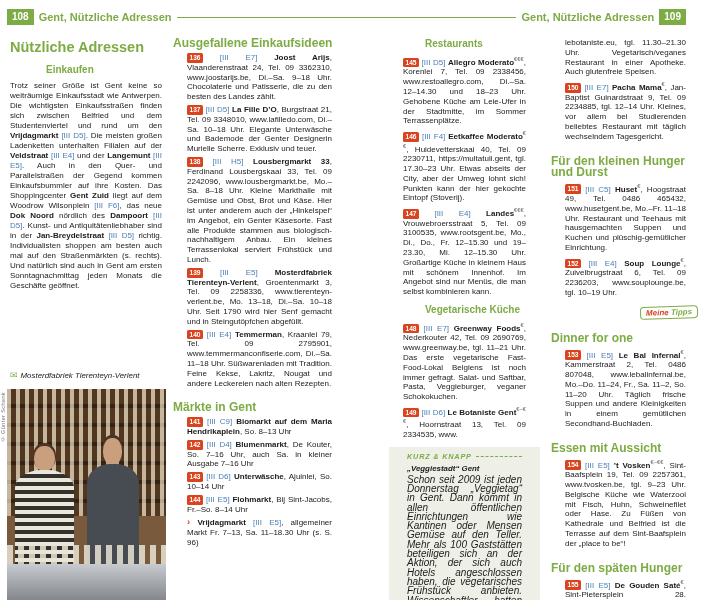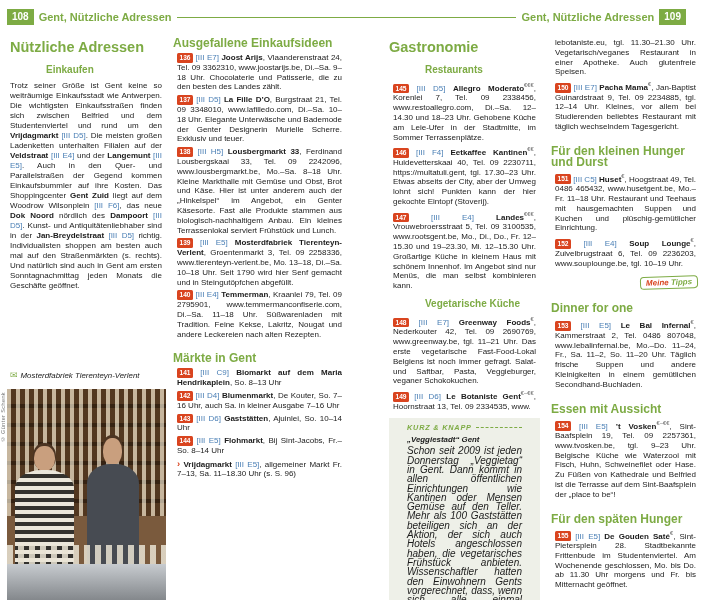--- a/index.html
+++ b/index.html
@@ -19,21 +19,21 @@
   .col3{left:389px;width:151px;}
   .col4{left:551px;width:149px;}
 
   .page-title{color:var(--green,#7dab44);font-size:14.5px;font-weight:bold;margin:1px 0 9px;}
   .sec-head{color:var(--green,#7dab44);font-size:10px;font-weight:bold;margin:0 0 6px;padding-left:36px;}
   .sec-head.later{margin-top:7px;}
   .col-head{color:var(--green,#7dab44);font-size:12px;font-weight:bold;margin:14px 0 4px;line-height:11px;}
   .col-head.first{margin-top:0;}
 
   .intro{font-size:8px;line-height:10px;text-align:justify;margin:0;}
-  .entry{font-size:8px;line-height:9.8px;text-align:justify;margin:0 4px 3px;}
+  .entry{font-size:8px;line-height:9.8px;text-align:justify;margin:0 14px 3px;}
   .b{font-weight:bold;}
   .map{color:var(--map_blue,#4a7fb5);}
   .badge{display:inline-block;background:var(--badge_red,#d9441f);color:#fff;font-weight:bold;font-size:6.6px;line-height:7.8px;padding:1px 2.5px;border-radius:1.5px;}
   .price{font-size:5.8px;vertical-align:super;color:#6a6a6a;}
   .arrow{color:var(--badge_red,#d9441f);font-weight:bold;font-size:9.5px;}
 
   
   .caption{position:absolute;left:10px;top:371px;width:152px;font-size:7.9px;font-style:italic;display:flex;gap:3px;align-items:flex-start;line-height:9.6px;}
   .postcard{color:var(--green,#7dab44);font-style:normal;font-size:9px;line-height:9px;}
   .photo{position:absolute;left:7px;top:389px;width:159px;height:211px;margin:0;overflow:hidden;background:#7a5a3d;}
@@ -110,36 +110,35 @@
         <p class="entry"><span class="badge">136</span> <span class="map">[III E7]</span> <span class="b">Joost Arijs</span><span>, Vlaanderenstraat 24, Tel. 09 3362310, www.joostarijs.be, Di.–Sa. 9–18 Uhr. Chocolaterie und Patisserie, die zu den besten des Landes zählt.</span></p>
         <p class="entry"><span class="badge">137</span> <span class="map">[III D5]</span> <span class="b">La Fille D’O</span><span>, Burgstraat 21, Tel. 09 3348010, www.lafilledo.com, Di.–Sa. 10–18 Uhr. Elegante Unterwäsche und Bademode der Genter Designerin Murielle Scherre. Exklusiv und teuer.</span></p>
         <p class="entry"><span class="badge">138</span> <span class="map">[III H5]</span> <span class="b">Lousbergmarkt 33</span><span>, Ferdinand Lousbergskaai 33, Tel. 09 2242096, www.lousbergmarkt.be, Mo.–Sa. 8–18 Uhr. Kleine Markthalle mit Gemüse und Obst, Brot und Käse. Hier ist unter anderem auch der „Hinkelspel“ im Angebot, ein Genter Käsesorte. Fast alle Produkte stammen aus biologisch-nachhaltigem Anbau. Ein kleines Terrassenlokal serviert Frühstück und Lunch.</span></p>
         <p class="entry"><span class="badge">139</span> <span class="map">[III E5]</span> <span class="b">Mosterdfabriek Tierenteyn-Verlent</span><span>, Groentenmarkt 3, Tel. 09 2258336, www.tierenteyn-verlent.be, Mo. 13–18, Di.–Sa. 10–18 Uhr. Seit 1790 wird hier Senf gemacht und in Steingutöpfchen abgefüllt.</span></p>
         <p class="entry"><span class="badge">140</span> <span class="map">[III E4]</span> <span class="b">Temmerman</span><span>, Kraanlei 79, Tel. 09 2795901, www.temmermanconfiserie.com, Di.–Sa. 11–18 Uhr. Süßwarenladen mit Tradition. Feine Kekse, Lakritz, Nougat und andere Leckereien nach alten Rezepten.</span></p>
       </div>
     <h3 class="col-head">Märkte in Gent</h3>
     <div id="market-entries">
         <p class="entry"><span class="badge">141</span> <span class="map">[III C9]</span> <span class="b">Biomarkt auf dem Maria Hendrikaplein</span><span>, So. 8–13 Uhr</span></p>
         <p class="entry"><span class="badge">142</span> <span class="map">[III D4]</span> <span class="b">Blumenmarkt</span><span>, De Kouter, So. 7–16 Uhr, auch Sa. in kleiner Ausgabe 7–16 Uhr</span></p>
-        <p class="entry"><span class="badge">143</span> <span class="map">[III D6]</span> <span class="b">Gaststätten</span><span>, Ajuinlei, So. 10–14 Uhr</span></p>
+        <p class="entry"><span class="badge">143</span> <span class="map">[III D6]</span> <span class="b">Unterwäsche</span><span>, Ajuinlei, So. 10–14 Uhr</span></p>
         <p class="entry"><span class="badge">144</span> <span class="map">[III E5]</span> <span class="b">Flohmarkt</span><span>, Bij Sint-Jacobs, Fr.–So. 8–14 Uhr</span></p>
       </div>
     <p class="entry">
       <span class="arrow">›</span>
       <span class="b">Vrijdagmarkt</span>
       <span class="map">[III E5]</span><span>, allgemeiner Markt Fr. 7–13, Sa. 11–18.30 Uhr (s. S. 96)</span>
     </p>
   </section>
 
   <section class="col col3">
-    <h1 class="page-title">Gastronomie</h1>
     <h2 class="sec-head">Restaurants</h2>
     <div id="resto-entries">
         <p class="entry"><span class="badge">145</span> <span class="map">[III D5]</span> <span class="b">Allegro Moderato</span><span class="price">€€€</span><span>, Korenlei 7, Tel. 09 2338456, www.restoallegro.com, Di.–Sa. 12–14.30 und 18–23 Uhr. Gehobene Küche am Leie-Ufer in der Stadtmitte, im Sommer Terrassenplätze.</span></p>
-        <p class="entry"><span class="badge">146</span> <span class="map">[III F4]</span> <span class="b">Eetkaffee Kantinen</span><span class="price">€€</span><span>, Huidevetterskaai 40, Tel. 09 2230711, https://multatuli.gent, tgl. 17.30–23 Uhr. Etwas abseits der City, aber der Umweg lohnt sich! Punkten kann der hier gekochte Eintopf (Stoverij).</span></p>
+        <p class="entry"><span class="badge">146</span> <span class="map">[III F4]</span> <span class="b">Eetkaffee Moderato</span><span class="price">€€</span><span>, Huidevetterskaai 40, Tel. 09 2230711, https://multatuli.gent, tgl. 17.30–23 Uhr. Etwas abseits der City, aber der Umweg lohnt sich! Punkten kann der hier gekochte Eintopf (Stoverij).</span></p>
         <p class="entry"><span class="badge">147</span> <span class="map">[III E4]</span> <span class="b">Landes</span><span class="price">€€€</span><span>, Vrouwebroersstraat 5, Tel. 09 3100535, www.rootsgent.be, Mo., Di., Do., Fr. 12–15.30 und 19–23.30, Mi. 12–15.30 Uhr. Großartige Küche in kleinem Haus mit schönem Innenhof. Im Angebot sind nur Menüs, die man selbst kombinieren kann.</span></p>
       </div>
     <h2 class="sec-head later">Vegetarische Küche</h2>
     <div id="veggie-entries">
         <p class="entry"><span class="badge">148</span> <span class="map">[III E7]</span> <span class="b">Greenway Foods</span><span class="price">€</span><span>, Nederkouter 42, Tel. 09 2690769, www.greenway.be, tgl. 11–21 Uhr. Das erste vegetarische Fast-Food-Lokal Belgiens ist noch immer gefragt. Salat- und Saftbar, Pasta, Veggieburger, veganer Schokokuchen.</span></p>
         <p class="entry"><span class="badge">149</span> <span class="map">[III D6]</span> <span class="b">Le Botaniste Gent</span><span class="price">€–€€</span><span>, Hoornstraat 13, Tel. 09 2334535, www.</span></p>
       </div>
     <aside class="infobox">
       <div class="kicker-row">
         <span class="kicker">Kurz &amp; knapp</span>

